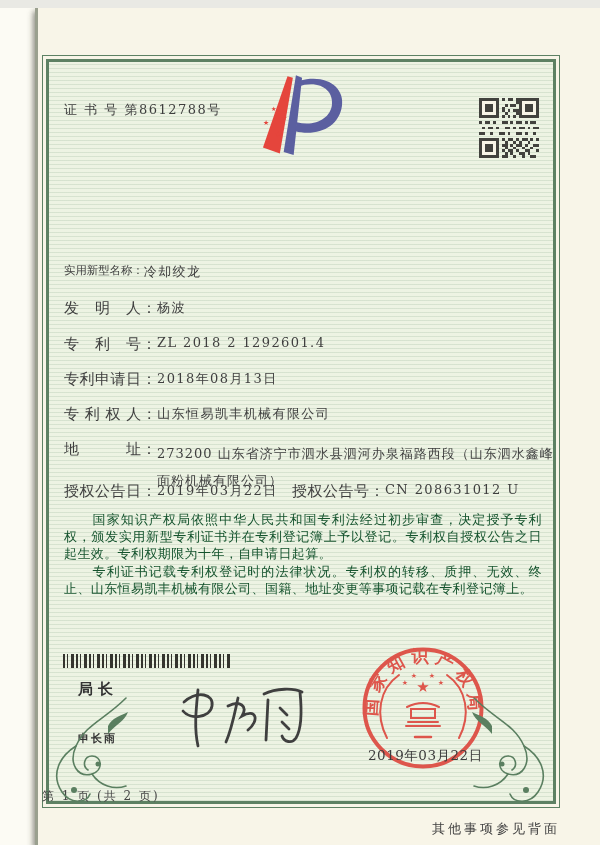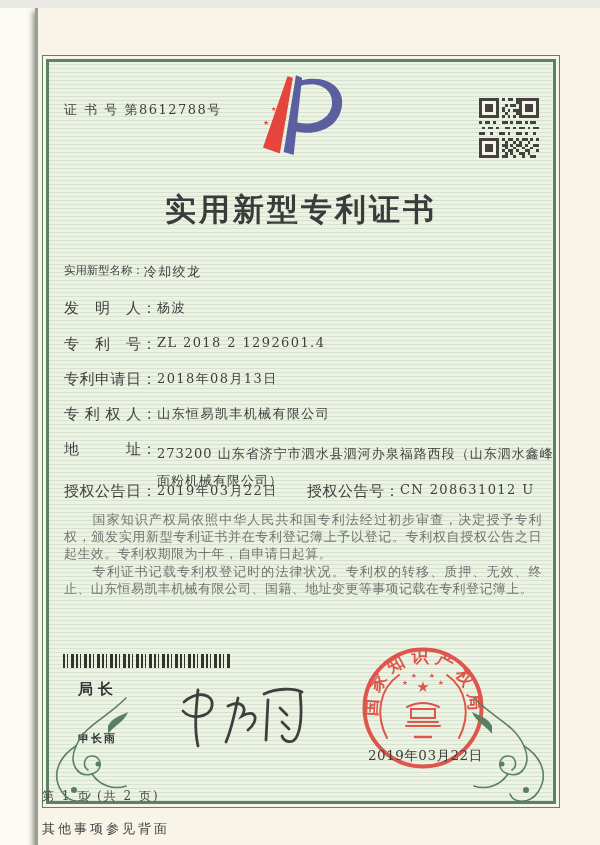--- a/index.html
+++ b/index.html
@@ -31,36 +31,36 @@
   .title {
     left:42px; width:518px; top:181px; text-align:center;
     font-size:31px; letter-spacing:3px; font-weight:600; color:#3b3b3b;
   }
   .row { left:64px; display:flex; font-size:13px; color:#3f3f3f; }
   .lab { flex:0 0 79px; font-size:15px; letter-spacing:.5px; white-space:pre; }
   .lab-tight { font-size:11.4px; letter-spacing:0; }
   .val { letter-spacing:1.4px; }
   .val-wrap { width:398px; line-height:27px; letter-spacing:1px; }
   .paras { left:64px; top:503px; width:478px; font-size:13px; line-height:17px;
-           text-align:justify; color:#737373; letter-spacing:.4px; }
+           text-align:justify; color:#14532d; letter-spacing:.4px; }
   .paras p { text-indent:2.2em; margin-bottom:1px; }
   .barcode {
     left:63px; top:646px; width:167px; height:14px;
     background:repeating-linear-gradient(90deg,
       #34342e 0 2px, rgba(0,0,0,0) 2px 4px,
       #34342e 4px 5px, rgba(0,0,0,0) 5px 8px,
       #34342e 8px 11px, rgba(0,0,0,0) 11px 13px);
   }
   .director-title { left:78px; top:672px; font-size:15px; letter-spacing:5px; font-weight:600; color:#343434; }
   .director-name  { left:78px; top:723px; font-size:11px; letter-spacing:2px; font-weight:600; color:#343434; }
   .signature { left:168px; top:668px; }
   .seal { left:360px; top:637px; opacity:.93; }
   .seal-date { left:368px; top:739px; font-size:13.5px; letter-spacing:.5px; color:#3c3c3c; white-space:pre; }
   .page-info { left:42px; width:518px; top:780px; text-align:left; font-size:12px; letter-spacing:2px; color:#454545; }
-  .back-note { left:42px; width:518px; top:812px; text-align:left; font-size:13px; letter-spacing:3px; color:#3f3f3f; }
+  .back-note { left:42px; width:518px; top:812px; text-align:right; font-size:13px; letter-spacing:3px; color:#3f3f3f; }
   .flourish-l { left:38px; top:686px; }
   .flourish-r { left:470px; top:686px; transform:scaleX(-1); }
 </style>
 </head>
 <body>
 
 <div class="scan">
   <div class="paper"></div>
 
   <div class="frame abs">
@@ -80,21 +80,20 @@
     <text x="33" y="81" font-size="11" fill="#e5453c" text-anchor="middle">★</text>
   </svg>
 
   <svg class="qr abs" width="64" height="60" viewBox="0 0 21 21" shape-rendering="crispEdges">
     <path fill="#42423e" d="M0 0h7v7H0zM14 0h7v7h-7zM0 14h7v7H0z"></path>
     <path fill="#f8f5e8" d="M1 1h5v5H1zM15 1h5v5h-5zM1 15h5v5H1z"></path>
     <path fill="#42423e" d="M2 2h3v3H2zM16 2h3v3h-3zM2 16h3v3H2z"></path>
     <path fill="#42423e" d="M8 0h1v1H8zM10 0h2v1h-2zM13 0h1v2h-1zM9 2h1v1H9zM11 2h2v1h-2zM8 3h1v2H8zM10 4h1v1h-1zM12 4h2v1h-2zM9 5h1v1H9zM13 5h1v1h-1zM8 6h1v1H8zM10 6h1v1h-1zM12 6h1v1h-1zM0 8h1v1H0zM2 8h2v1H2zM5 8h1v1H5zM8 8h2v1H8zM11 8h1v1h-1zM13 8h2v1h-2zM16 8h1v1h-1zM18 8h2v1h-2zM1 10h1v1H1zM3 10h2v1H3zM6 10h1v1H6zM9 10h2v1H9zM12 10h1v1h-1zM14 10h2v1h-2zM17 10h1v1h-1zM19 10h2v1h-2zM0 12h2v1H0zM4 12h1v1H4zM7 12h2v1H7zM10 12h1v1h-1zM13 12h2v1h-2zM16 12h1v1h-1zM19 12h1v1h-1zM8 14h1v1H8zM10 14h2v1h-2zM13 14h1v1h-1zM15 14h2v1h-2zM18 14h1v1h-1zM20 14h1v1h-1zM9 15h1v1H9zM12 15h1v1h-1zM14 15h1v1h-1zM17 15h1v1h-1zM8 16h2v1H8zM11 16h1v1h-1zM13 16h2v1h-2zM16 16h1v1h-1zM19 16h2v1h-2zM9 17h1v1H9zM12 17h1v1h-1zM15 17h1v1h-1zM18 17h1v1h-1zM8 18h1v1H8zM10 18h2v1h-2zM13 18h1v1h-1zM16 18h2v1h-2zM20 18h1v1h-1zM9 19h1v1H9zM11 19h1v1h-1zM14 19h2v1h-2zM17 19h1v1h-1zM8 20h2v1H8zM12 20h1v1h-1zM15 20h1v1h-1zM18 20h2v1h-2z"></path>
   </svg>
 
-  <div class="title abs">实用新型专利证书</div>
 
   <div class="row abs" style="top:255px">
     <span class="lab lab-tight">实用新型名称：</span>
     <span class="val">冷却绞龙</span>
   </div>
   <div class="row abs" style="top:291px">
     <span class="lab">发　明　人：</span>
     <span class="val">杨波</span>
   </div>
   <div class="row abs" style="top:327px">
@@ -110,21 +109,21 @@
     <span class="val">山东恒易凯丰机械有限公司</span>
   </div>
   <div class="row abs" style="top:432px">
     <span class="lab">地　　　址：</span>
     <span class="val val-wrap">273200 山东省济宁市泗水县泗河办泉福路西段（山东泗水鑫峰面粉机械有限公司）</span>
   </div>
   <div class="row abs" style="top:474px">
     <span class="lab">授权公告日：</span>
     <span class="val">2019年03月22日</span>
   </div>
-  <div class="row abs" style="top:474px; left:307px">
+  <div class="row abs" style="top:474px; left:292px">
     <span class="lab">授权公告号：</span>
     <span class="val">CN 208631012 U</span>
   </div>
 
   <div class="paras abs">
     <p>国家知识产权局依照中华人民共和国专利法经过初步审查，决定授予专利权，颁发实用新型专利证书并在专利登记簿上予以登记。专利权自授权公告之日起生效。专利权期限为十年，自申请日起算。</p>
     <p>专利证书记载专利权登记时的法律状况。专利权的转移、质押、无效、终止、山东恒易凯丰机械有限公司、国籍、地址变更等事项记载在专利登记簿上。</p>
   </div>
 
   <div class="barcode abs"></div>

